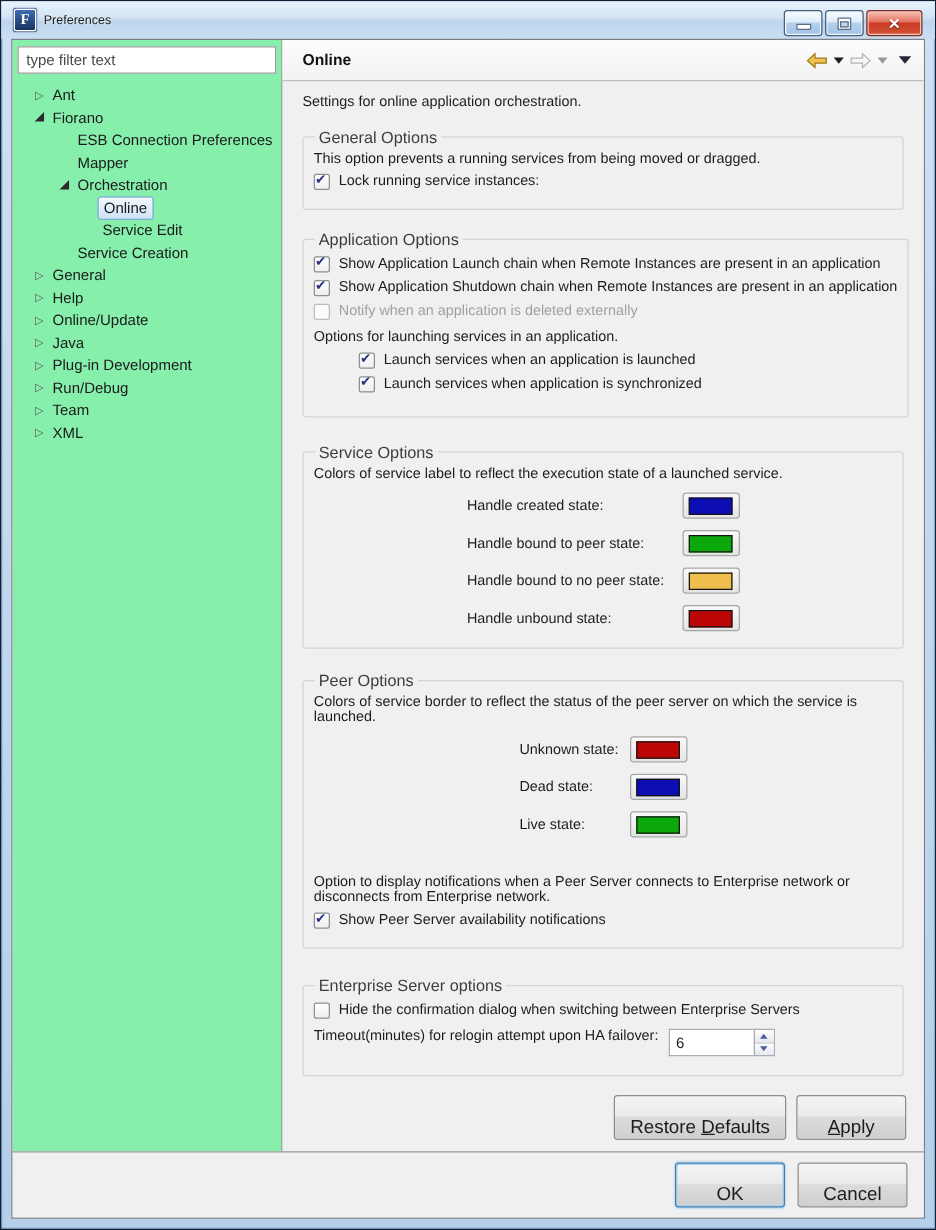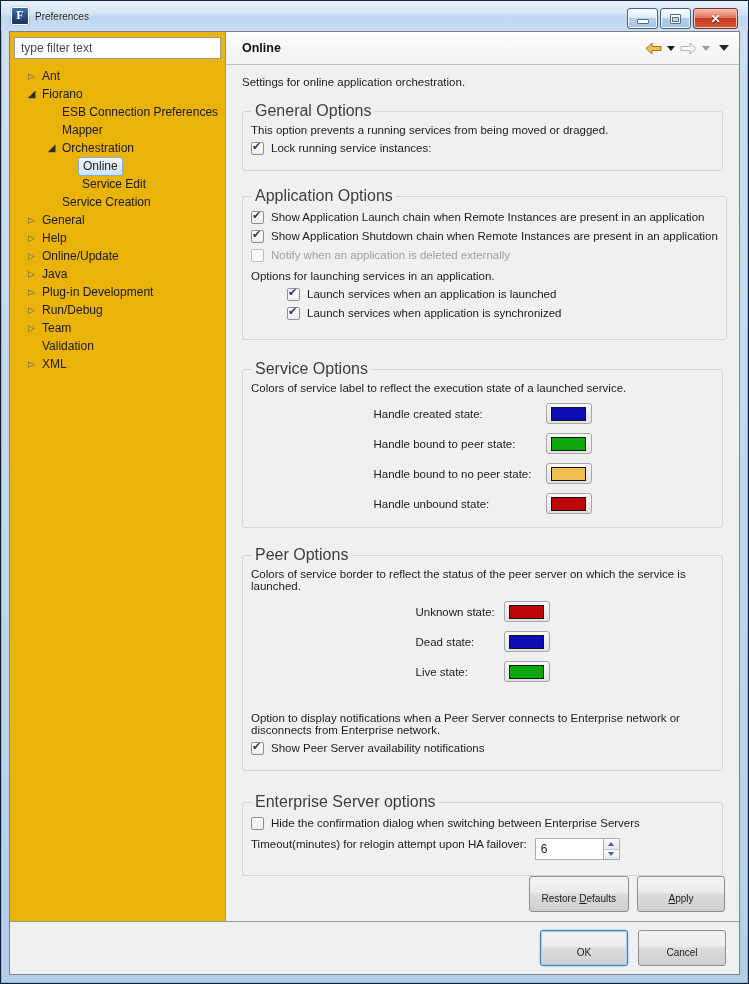--- a/index.html
+++ b/index.html
@@ -20,21 +20,21 @@
     background:linear-gradient(#f6c1b3,#e3735f 45%,#cc3a23 50%,#d0543a);box-shadow:inset 0 0 0 1px #f4c6ba;}
   .glyph-min{width:10px;height:3px;background:#fdfdfd;border:1px solid #5a6f87;border-radius:1px;margin-top:6px;}
   .glyph-max{width:9px;height:8px;background:#fdfdfd;border:1px solid #5a6f87;border-radius:1px;position:relative;}
   .glyph-max::after{content:"";position:absolute;left:1px;right:1px;top:2px;bottom:1px;background:#c3d8ee;border:1px solid #5a6f87;}
   .glyph-x{color:#fff;font-size:12px;font-weight:bold;text-shadow:0 1px 1px #5c1812;line-height:1;}
   
   .client{position:absolute;left:8px;right:8px;top:30px;bottom:8px;background:#f0f0f0;
     border:1px solid #7b7f88;box-sizing:border-box;display:flex;flex-direction:column;overflow:hidden;}
   .main{flex:1;display:flex;min-height:0;}
   
-  .sidebar{width:216px;background:#eab308;border-right:1px solid #9a9a9a;box-sizing:border-box;
+  .sidebar{width:216px;background:#86efac;border-right:1px solid #9a9a9a;box-sizing:border-box;
     padding:5px 4px 0 4px;overflow:hidden;}
   .filter-input{width:100%;height:22px;box-sizing:border-box;border:1px solid #9b9b9b;background:#fff;
     font-family:"Liberation Sans",sans-serif;font-size:12px;color:#4a4a4a;padding:2px 6px;outline:none;}
   .tree{margin-top:8px;font-size:12px;color:#1a1a1a;}
   .trow{display:flex;align-items:center;height:18px;cursor:default;white-space:nowrap;}
   .tw{width:15px;margin-right:3px;text-align:center;flex:0 0 15px;font-size:9px;color:#5c5c5c;line-height:18px;}
   .tw.e{font-size:10px;color:#2b2b2b;}
   .lvl0{padding-left:10px;} .lvl1{padding-left:30px;} .lvl2{padding-left:50px;}
   .tlabel{line-height:17px;}
   .tlabel.sel{background:linear-gradient(#f3f9fe,#cde3f6);border:1px solid #84acdd;border-radius:3px;
@@ -44,21 +44,21 @@
   .phead{height:33px;background:linear-gradient(#fdfdfd,#f2f2f2);border-bottom:1px solid #c0c0c0;
     display:flex;align-items:center;padding:0 10px 0 16px;box-sizing:border-box;}
   .ptitle{font-size:12.5px;font-weight:bold;color:#111;flex:1;}
   .nav{display:flex;align-items:center;gap:5px;}
   .caret{width:0;height:0;border-left:4px solid transparent;border-right:4px solid transparent;border-top:5px solid #1c1c1c;}
   .caret.dis{border-top-color:#9a9a9a;}
   .caret.big{border-left-width:5px;border-right-width:5px;border-top-width:6px;border-top-color:#272735;margin-left:4px;}
   .content{flex:1;position:relative;padding:9px 14px 0 16px;font-size:11.5px;color:#1c1c1c;overflow:hidden;}
   .desc{margin:2px 0 14px 0;}
   fieldset.grp{border:1px solid #d4d4d4;border-radius:3px;margin:0 2px 16px 0;padding:1px 8px 9px 8px;}
-  fieldset.grp legend{padding:0 3px;margin-left:1px;font-size:16px;color:#3d3d3d;}
+  fieldset.grp legend{padding:0 3px;margin-left:1px;font-size:13px;color:#3d3d3d;}
   .gdesc{margin:3px 0 6px 0;}
   .row{display:flex;margin:5px 0 6px 0;white-space:nowrap;}
   .row.indent{margin-left:36px;}
   .cb{flex:0 0 13px;width:13px;height:13px;box-sizing:border-box;border:1px solid #8e8f8f;border-radius:2px;
     background:linear-gradient(#fefefe,#efefef);position:relative;margin-right:7px;}
   .cb.checked::after{content:"\2714";position:absolute;left:0px;top:-3px;font-size:11px;color:#2a3380;}
   .cb.dis{border-color:#bcbcbc;background:#fbfbfb;}
   .lbl-dis{color:#9fa0a2;}
   .crow{display:flex;align-items:center;margin:9px 0 9px 0;justify-content:center;}
   .clabel-wide{width:172px;flex:0 0 172px;}
@@ -71,21 +71,21 @@
   .spin-field{width:68px;height:22px;box-sizing:border-box;border:1px solid #abadb3;border-right:none;background:#fff;
     font-family:"Liberation Sans",sans-serif;font-size:12px;color:#222;padding:2px 5px;outline:none;}
   .spin-btns{width:17px;height:22px;box-sizing:border-box;border:1px solid #abadb3;display:flex;flex-direction:column;background:#f0f0f0;}
   .spin-btn{flex:1;display:flex;align-items:center;justify-content:center;background:linear-gradient(#fdfdfd,#e5e8ef);}
   .spin-btn:first-child{border-bottom:1px solid #c6c8cd;}
   .tri-up{width:0;height:0;border-left:3px solid transparent;border-right:3px solid transparent;border-bottom:4px solid #4a5ca8;}
   .tri-dn{width:0;height:0;border-left:3px solid transparent;border-right:3px solid transparent;border-top:4px solid #4a5ca8;}
   .apply-row{position:absolute;right:14px;bottom:9px;display:flex;gap:8px;}
   .btn{min-width:88px;height:36px;box-sizing:border-box;border:1px solid #8e8e8e;border-radius:3px;
     background:linear-gradient(#f4f4f4,#ebebeb 45%,#dcdcdc 50%,#cfcfcf);
-    font-family:"Liberation Sans",sans-serif;font-size:10px;color:#1c1c1c;padding:16px 12px;cursor:default;}
+    font-family:"Liberation Sans",sans-serif;font-size:15px;color:#1c1c1c;padding:16px 12px;cursor:default;}
   .btn u{text-decoration:underline;}
   
   .bottombar{height:53px;border-top:1px solid #969696;background:#f0f0f0;display:flex;align-items:center;
     justify-content:flex-end;gap:10px;padding-right:13px;box-sizing:border-box;}
   .btn.ok{border:1px solid #3c7fb1;box-shadow:0 0 0 1px #a9d4ef inset,0 0 2px #7fb6dd;}
   
   .nav svg{display:block;}
 </style>
 </head>
 <body>
@@ -166,24 +166,20 @@
             <span class="tw c">▷</span>
             <span class="tlabel">Plug-in Development</span>
           </div>
           <div class="trow lvl0">
             <span class="tw c">▷</span>
             <span class="tlabel">Run/Debug</span>
           </div>
           <div class="trow lvl0">
             <span class="tw c">▷</span>
             <span class="tlabel">Team</span>
-          </div>
-          <div class="trow lvl0">
-            <span class="tw"></span>
-            <span class="tlabel">Validation</span>
           </div>
           <div class="trow lvl0">
             <span class="tw c">▷</span>
             <span class="tlabel">XML</span>
           </div>
         </div>
       </div>
 
       <div class="rightpanel">
         <div class="phead">

